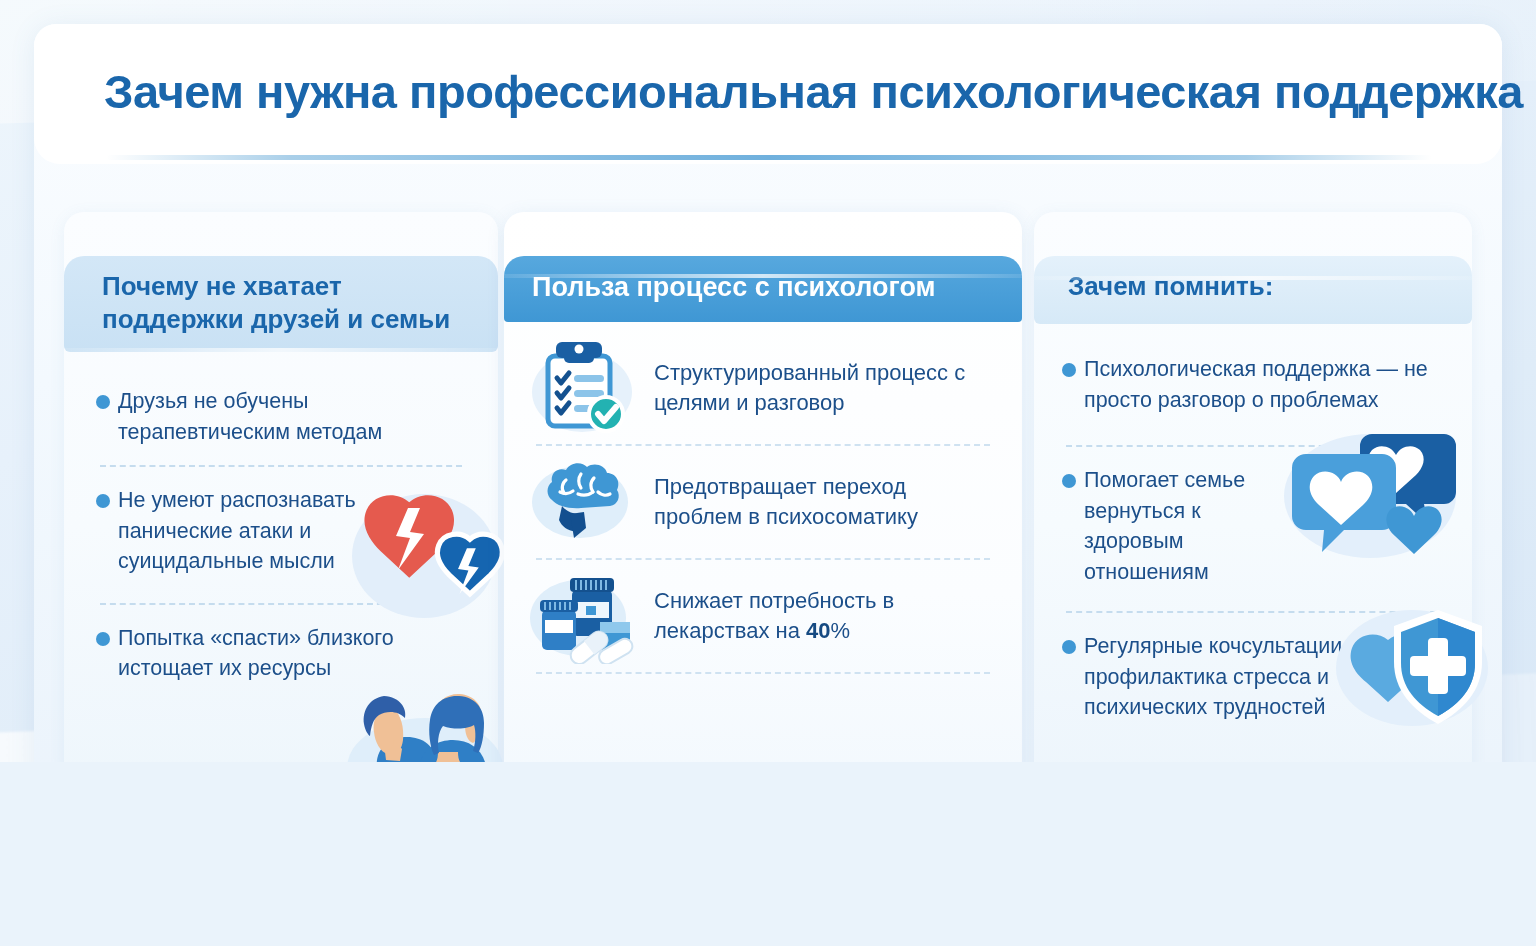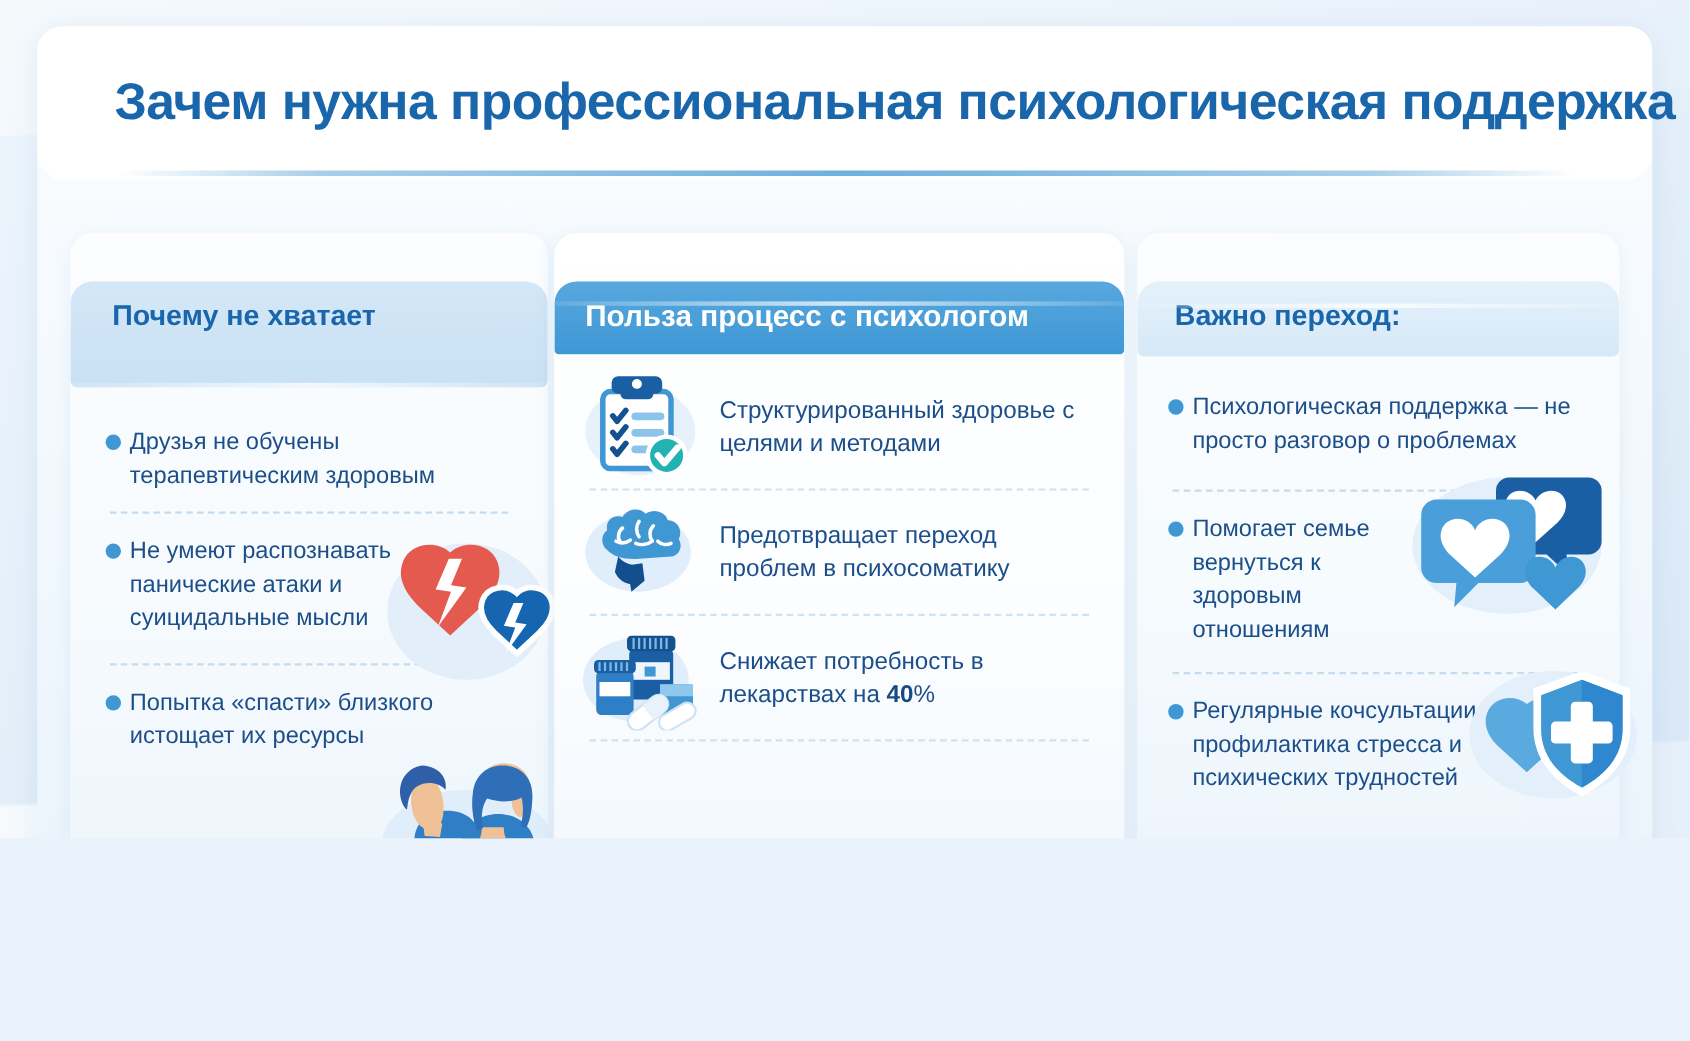--- a/index.html
+++ b/index.html
@@ -99,27 +99,28 @@
   <div class="sheet"></div>
 
   <div class="title-card">
     <div class="title-text">Зачем нужна профессиональная психологическая поддержка</div>
     <div class="title-rule"></div>
   </div>
 
   <div class="col col-left">
     <div class="hdr hdr-left">
       <div>Почему не хватает</div>
+      <div>поддержки друзей и семьи</div>
       <div class="hdr-shine"></div>
     </div>
 
     <div class="bul-list">
       <div class="bul">
         <span class="dot"></span>
-        <span class="bul-txt">Друзья не обучены терапевтическим здоровым</span>
+        <span class="bul-txt">Друзья не обучены терапевтическим методам</span>
       </div>
       <div class="sep"></div>
       <div class="bul">
         <span class="dot"></span>
         <span class="bul-txt" style="max-width:252px">Не умеют распознавать панические атаки и суицидальные мысли</span>
       </div>
       <div class="sep" style="margin-top:26px"></div>
       <div class="bul">
         <span class="dot"></span>
         <span class="bul-txt">Попытка «спасти» близкого истощает их ресурсы</span>
@@ -178,21 +179,21 @@
                 <path d="M31 53l4 5 8-10"></path>
                 <path d="M31 68l4 5 8-10"></path>
             </g>
             <rect x="48" y="35" width="30" height="7" rx="3.5" fill="#8cc4e9"></rect>
             <rect x="48" y="50" width="30" height="7" rx="3.5" fill="#8cc4e9"></rect>
             <rect x="48" y="65" width="26" height="7" rx="3.5" fill="#8cc4e9"></rect>
             <circle cx="80" cy="74" r="17" fill="#23b2b2" stroke="#ffffff" stroke-width="4"></circle>
             <path d="M72 74l6 7 12-14" fill="none" stroke="#ffffff" stroke-width="6" stroke-linecap="round" stroke-linejoin="round"></path>
           </svg>
         </div>
-        <div class="ben-txt" style="max-width:330px">Структурированный здоровье с целями и методами</div>
+        <div class="ben-txt" style="max-width:330px">Структурированный процесс с целями и разговор</div>
       </div>
 
       <div class="sep-m"></div>
 
       <div class="ben">
         <div class="ben-ico">
           <svg width="112" height="96" viewBox="0 0 112 96">
             <ellipse cx="54" cy="48" rx="48" ry="36" fill="#dfeefa"></ellipse>
             <path d="M26 46c-6-4-6-14 0-18-2-9 6-15 14-12 4-8 16-9 21-3 7-5 18-2 20 6 9 0 14 9 10 17 4 6 1 15-7 16l-29 2c-12 1-24-2-29-8z" fill="#3f97d4"></path>
             <path d="M36 52c4 5 10 8 18 8-2 6-4 11-3 17-8 1-15-4-18-11z" fill="#134f8f"></path>
@@ -249,21 +250,21 @@
         </div>
       </div>
 
       <div class="sep-m"></div>
 
 
     </div>
   </div>
 
   <div class="col col-right">
-    <div class="hdr hdr-right">Важно переход:</div>
+    <div class="hdr hdr-right">Зачем помнить:</div>
     <div class="hdr-shine" style="position:absolute;top:64px;left:0;right:0;"></div>
 
     <div class="bul-list" style="padding-top:30px;padding-left:28px;">
       <div class="bul">
         <span class="dot"></span>
         <span class="bul-txt" style="max-width:350px">Психологическая поддержка — не просто разговор о проблемах</span>
       </div>
       <div class="sep" style="margin-top:30px"></div>
       <div class="bul">
         <span class="dot"></span>

